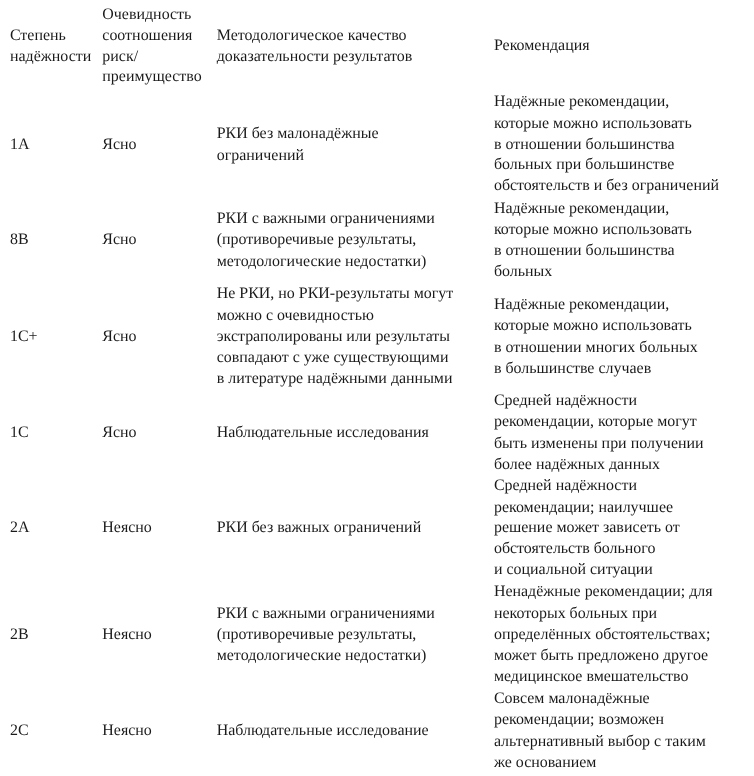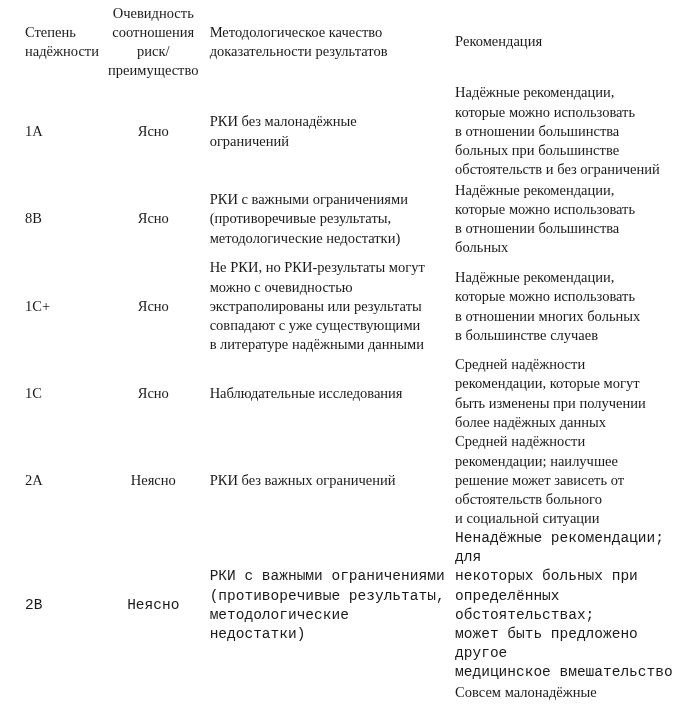--- a/index.html
+++ b/index.html
@@ -16,31 +16,31 @@
   td {
     vertical-align: middle;
     padding: 0 0 0 0;
     line-height: 19.2px;
     white-space: pre-line;
   }
   col.c1 { width: 86px; }
   col.c2 { width: 102px; }
   col.c3 { width: 252px; }
   col.c4 { width: 245px; }
-  td.c1 { padding-left: 25px; }
-  td.c2 { padding-left: 7px; text-align: center; }
+  td.c1 { padding-left: 9px; }
+  td.c2 { padding-left: 7px; }
   td.c3 { padding-left: 9px; }
   td.c4 { padding-left: 9px; }
   tr.head td { height: 82px; }
   tr.r1 td { height: 97px; }
   tr.r2 td { height: 78px; }
   tr.r3 td { height: 97px; }
   tr.r4 td { height: 77px; }
   tr.r5 td { height: 97px; }
-  tr.r6 td { height: 97px; font-family: Liberation Mono, monospace; }
+  tr.r6 td { height: 97px; }
   tr.r7 td { height: 77px; }
 </style>
 </head>
 <body>
 
 <table>
   <colgroup>
     <col class="c1">
       <col class="c2">
       <col class="c3">

